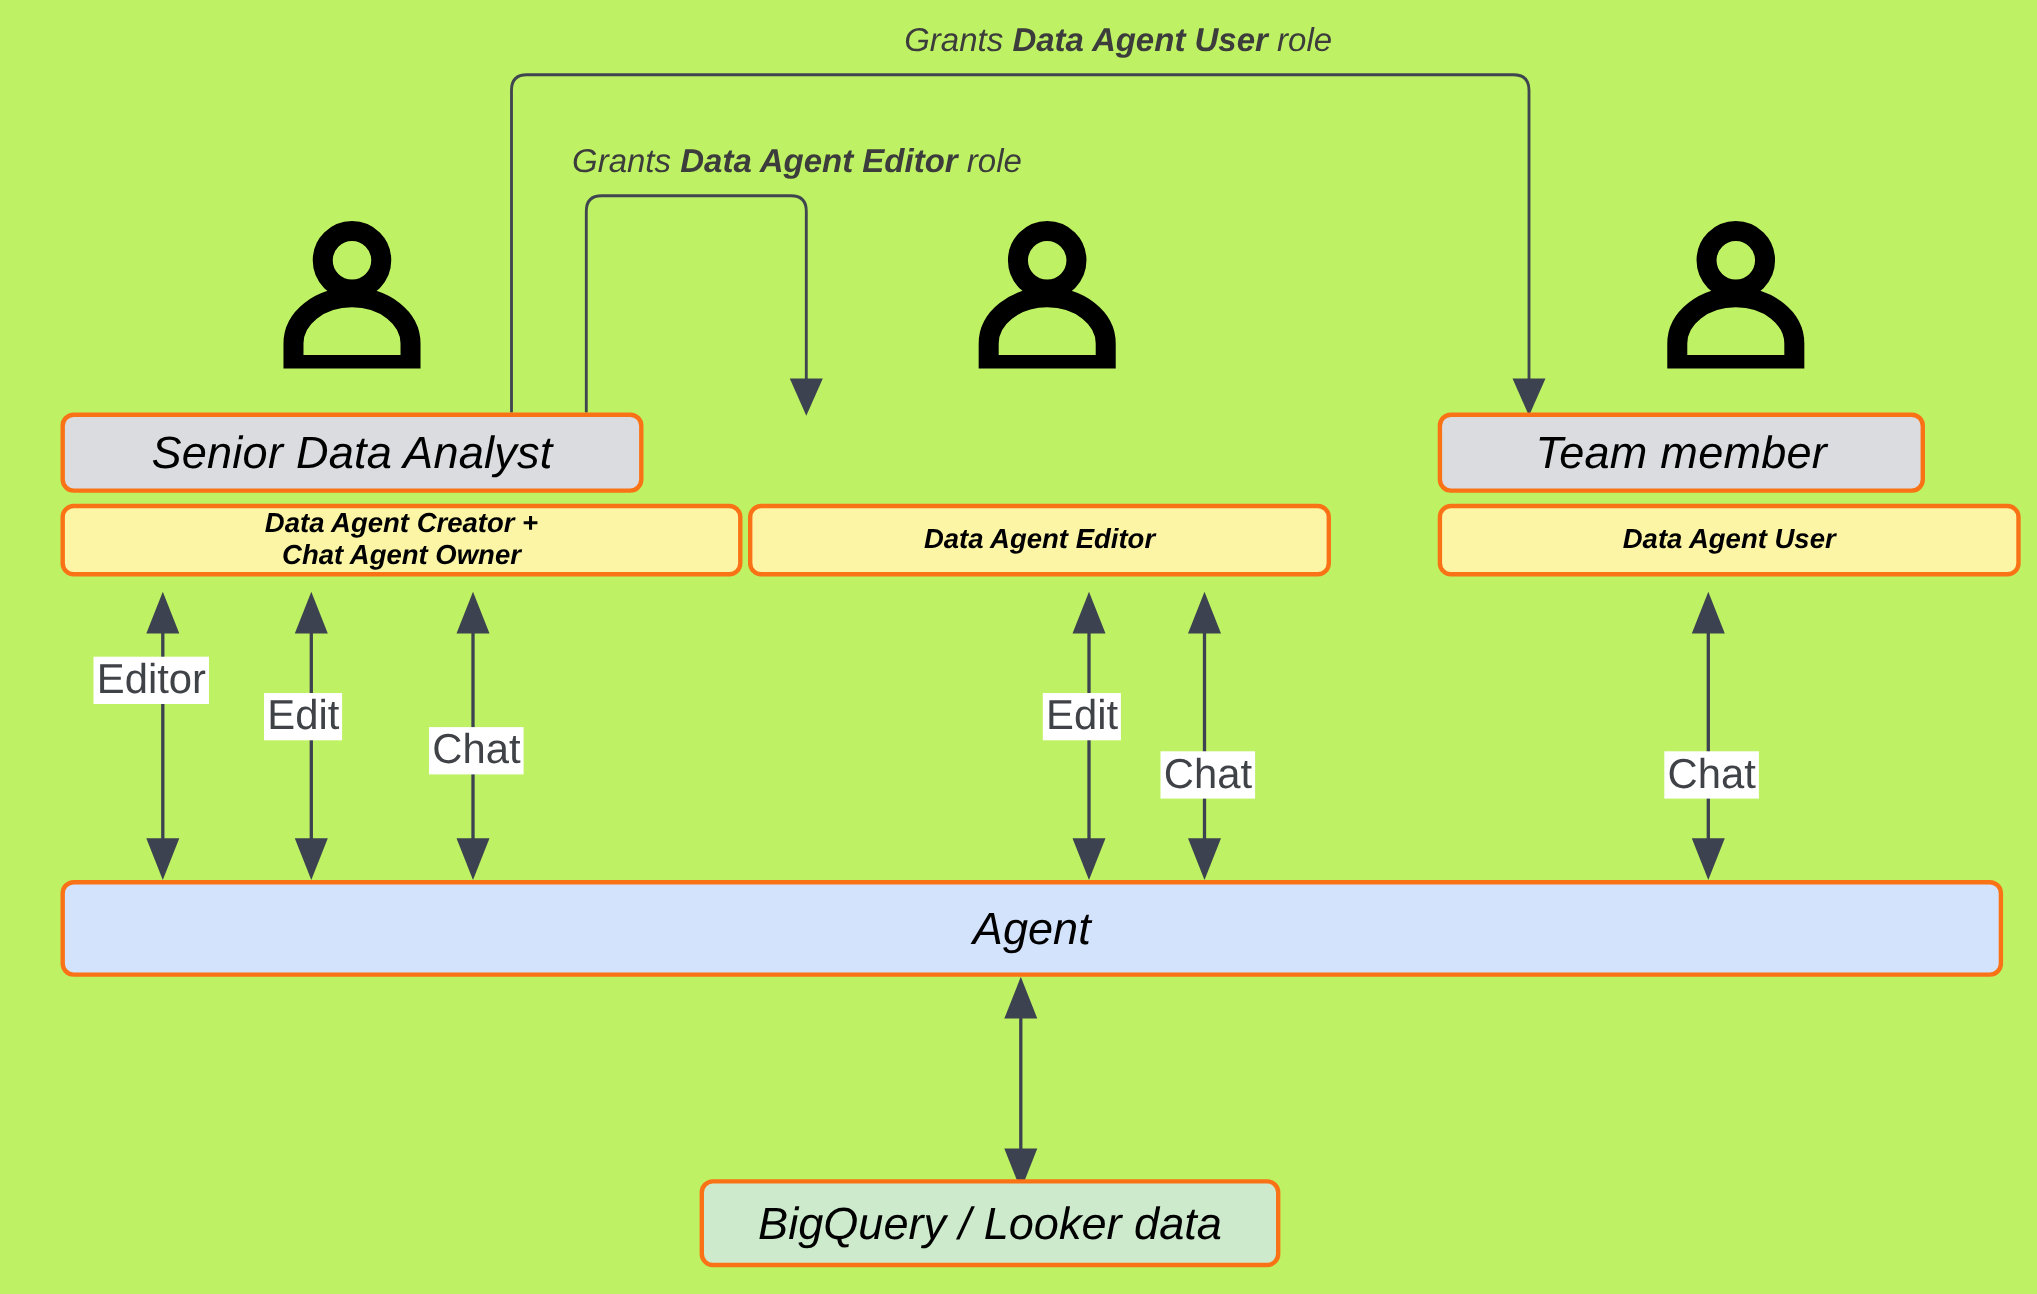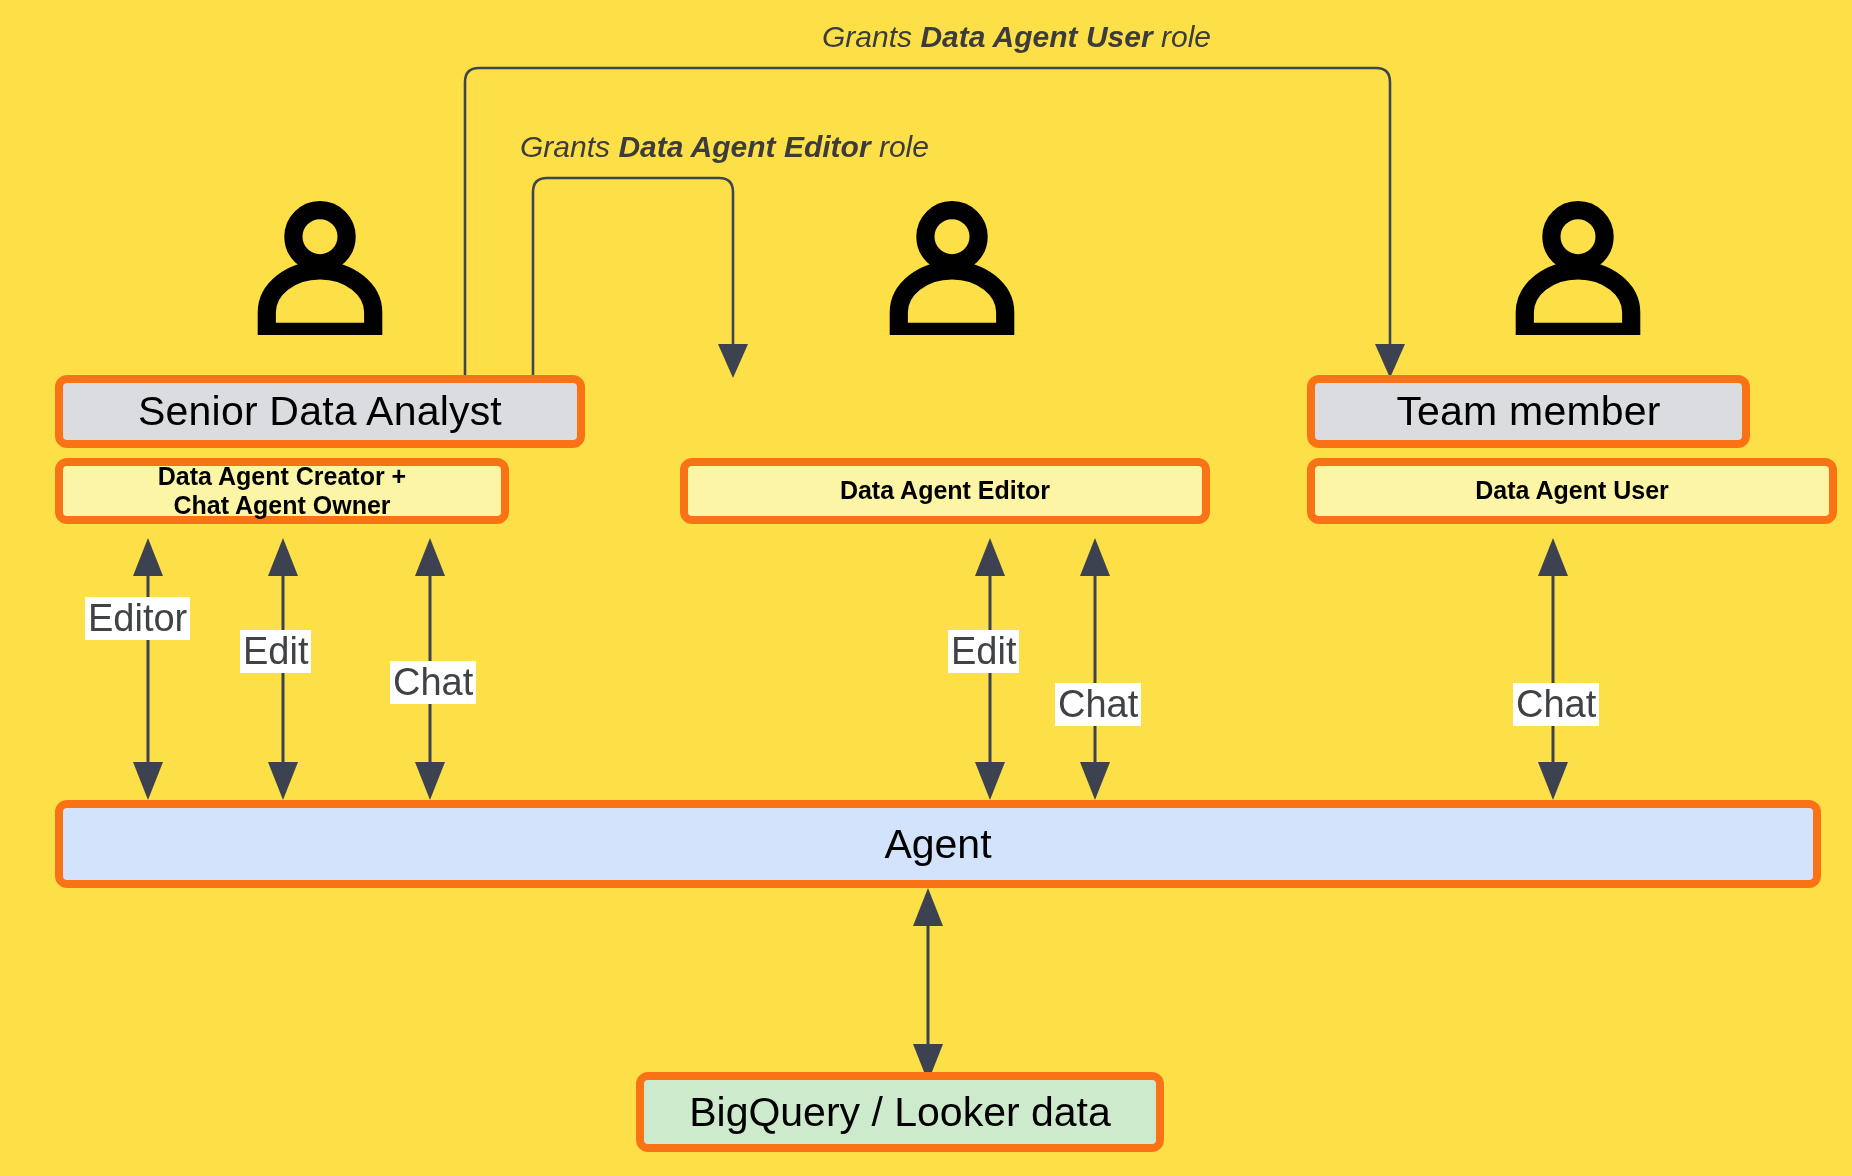--- a/index.html
+++ b/index.html
@@ -10,21 +10,21 @@
   body {
     width: 1852px;
     height: 1176px;
     font-family: "Liberation Sans", sans-serif;
     overflow: hidden;
   }
   #stage {
     position: relative;
     width: 1852px;
     height: 1176px;
-    background: #fde047;
+    background: #bef264;
   }
   svg.layer {
     position: absolute;
     top: 0;
     left: 0;
     width: 1852px;
     height: 1176px;
   }
   .edge-line {
     fill: none;
@@ -36,27 +36,28 @@
     stroke: #40464f;
     stroke-width: 2.6;
   }
   .arrowhead {
     fill: #3c4250;
     stroke: none;
   }
   .node-box {
     position: absolute;
     box-sizing: border-box;
-    border: 8px solid #f97316;
+    border: 4px solid #f97316;
     border-radius: 12px;
     display: flex;
     align-items: center;
     justify-content: center;
     text-align: left;
     color: #000000;
+    font-style: italic;
   }
   .role-header {
     background: #dadce0;
     font-size: 41px;
     font-weight: 400;
     letter-spacing: 0.2px;
   }
   .role-perm {
     background: #fcf5a6;
     font-size: 25px;
@@ -177,21 +178,21 @@
     <span>Grants </span><b>Data Agent User</b><span> role</span>
   </div>
 
   <div class="grant-label" style="left:520px; top:130px;">
     <span>Grants </span><b>Data Agent Editor</b><span> role</span>
   </div>
 
   <div class="node-box role-header" style="left:55px; top:375px; width:530px; height:73px;">
     <span>Senior Data Analyst</span>
   </div>
-  <div class="node-box role-perm" style="left:55px; top:458px; width:454px; height:66px; flex-direction:column;">
+  <div class="node-box role-perm" style="left:55px; top:458px; width:620px; height:66px; flex-direction:column;">
     <span>Data Agent Creator +</span>
     <span>Chat Agent Owner</span>
   </div>
 
   <div class="node-box role-perm" style="left:680px; top:458px; width:530px; height:66px;">
     <span>Data Agent Editor</span>
   </div>
 
   <div class="node-box role-header" style="left:1307px; top:375px; width:443px; height:73px;">
     <span>Team member</span>

